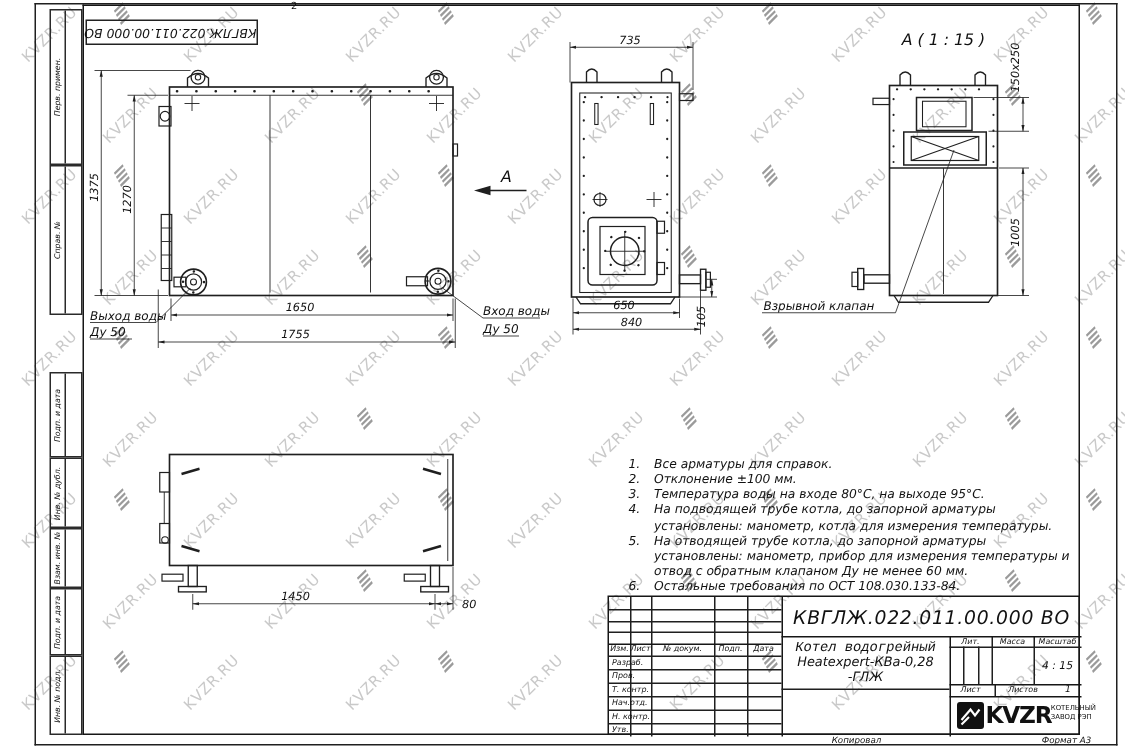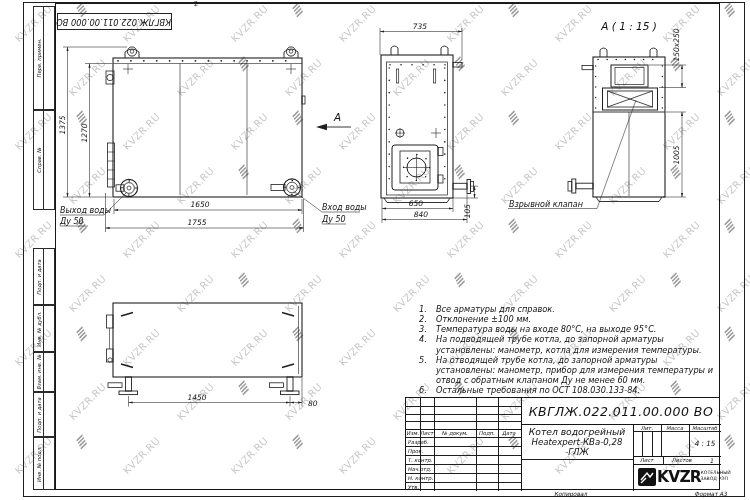--- a/index.html
+++ b/index.html
@@ -35,21 +35,21 @@
   .note-text{flex:1;}
   
   .tb{position:absolute;left:405px;top:397px;width:315px;height:93px;border:1.4px solid #161616;
       box-sizing:border-box;z-index:2;background:transparent;}
   .tb .lbl{position:absolute;transform:translate(-50%,-50%);font-size:5.3px;font-style:italic;white-space:nowrap;}
   .tb .rowlbl{position:absolute;left:2px;transform:translateY(-50%);font-size:5.3px;font-style:italic;white-space:nowrap;}
   .tb .doc{position:absolute;left:115px;top:0;width:200px;height:26px;display:flex;align-items:center;
            justify-content:center;font-size:12.5px;font-style:italic;letter-spacing:.5px;white-space:nowrap;}
   .tb .name{position:absolute;left:115px;top:26px;width:112px;height:35px;display:flex;flex-direction:column;
             align-items:center;justify-content:center;font-style:italic;text-align:center;}
-  .tb .name .n1{font-size:9.2px;}
+  .tb .name .n1{font-size:9.2px;font-family:Liberation Mono, monospace;}
   .tb .name .n2{font-size:8.6px;}
   .tb .scale{position:absolute;left:283px;top:33px;width:32px;height:25px;display:flex;align-items:center;
              justify-content:center;font-size:7.2px;font-style:italic;}
   .tb .one{position:absolute;transform:translate(-50%,-50%);font-size:6.2px;font-style:italic;}
   .logo-sq{position:absolute;left:232px;top:70px;width:18px;height:18px;}
   .logo-kvzr{position:absolute;left:251px;top:69.5px;font-size:15.5px;font-weight:bold;letter-spacing:-.8px;
              font-family:"DejaVu Sans",sans-serif;}
   .logo-sub{position:absolute;left:294.5px;top:72px;font-size:4.6px;line-height:5.6px;white-space:nowrap;}
   .strip-lbl{position:absolute;font-size:5.8px;font-style:italic;text-align:center;width:46px;z-index:2;}
   

